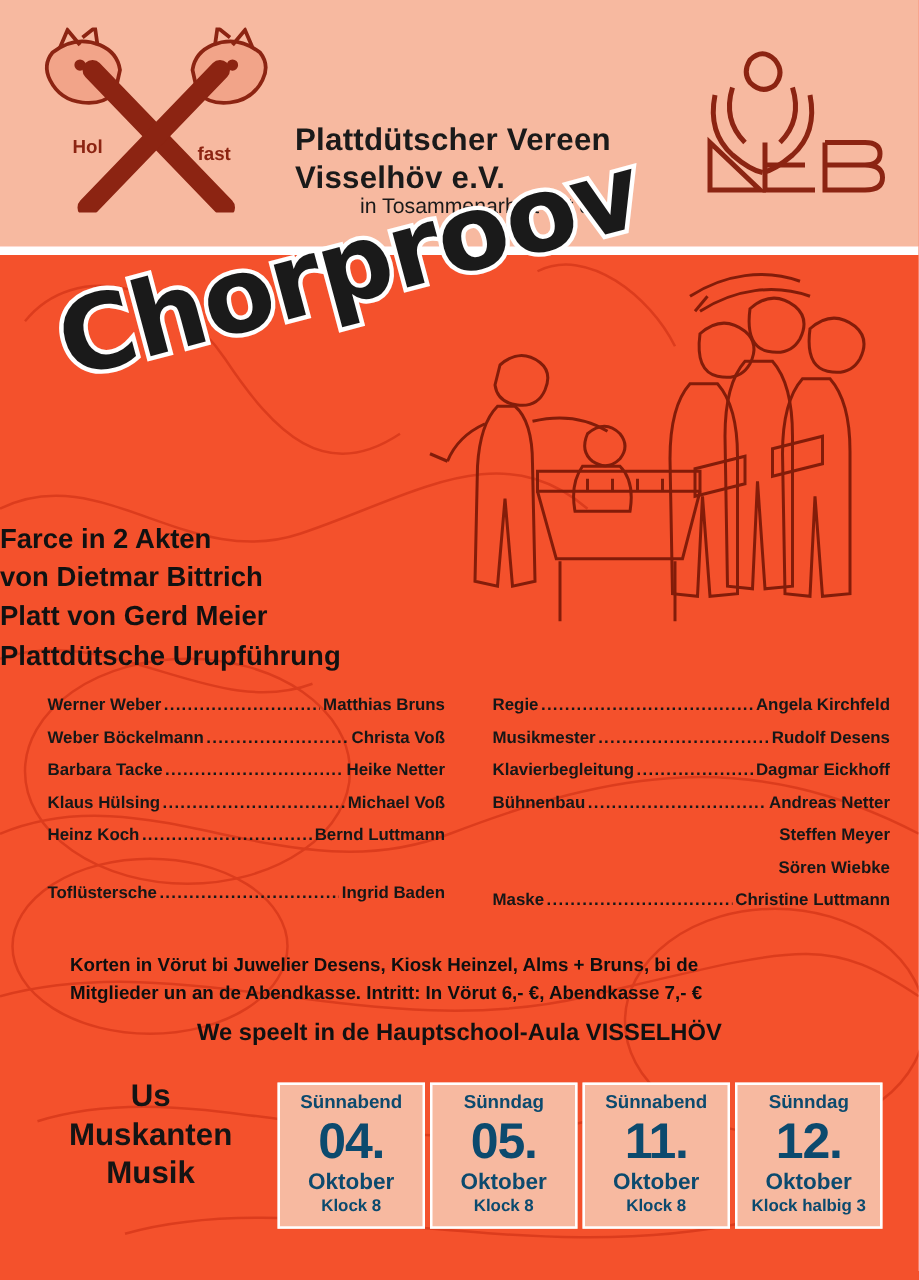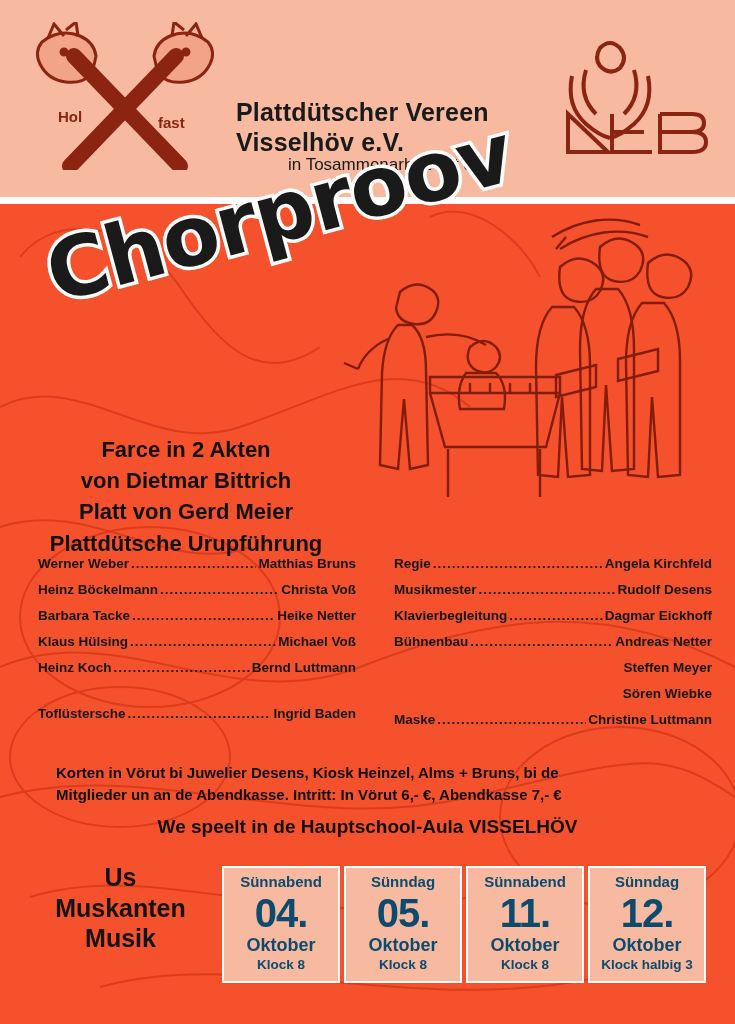--- a/index.html
+++ b/index.html
@@ -86,23 +86,23 @@
     color: #1a1a1a;
     -webkit-text-stroke: 7px #ffffff;
     paint-order: stroke fill;
     letter-spacing: -1px;
     white-space: nowrap;
   }
 
   
   .subtitle {
     position: absolute;
-    left: 0px; top: 434px;
+    left: 0px; top: 415px;
     width: 372px;
-    text-align: center;
+    text-align: left;
     color: #111111;
     font-weight: bold;
     font-size: 22px;
     line-height: 1.42;
   }
 
   
   .cast {
     position: absolute;
     left: 38px; top: 556px;
@@ -315,21 +315,21 @@
   </div>
 
   <div class="cast">
     <div class="cast-col left">
       <div class="cast-row">
         <span class="nm">Werner Weber</span>
         <span class="dots">............................................................</span>
         <span class="val">Matthias Bruns</span>
       </div>
       <div class="cast-row">
-        <span class="nm">Heinz Böckelmann</span>
+        <span class="nm">Weber Böckelmann</span>
         <span class="dots">............................................................</span>
         <span class="val">Christa Voß</span>
       </div>
       <div class="cast-row">
         <span class="nm">Barbara Tacke</span>
         <span class="dots">............................................................</span>
         <span class="val">Heike Netter</span>
       </div>
       <div class="cast-row">
         <span class="nm">Klaus Hülsing</span>

